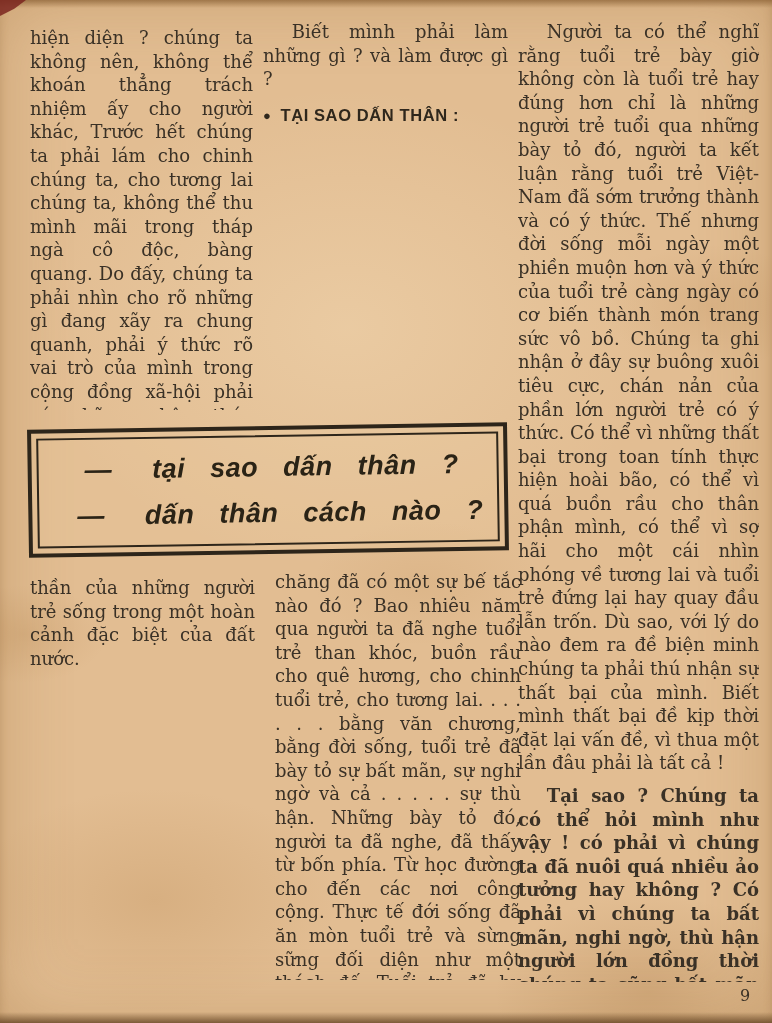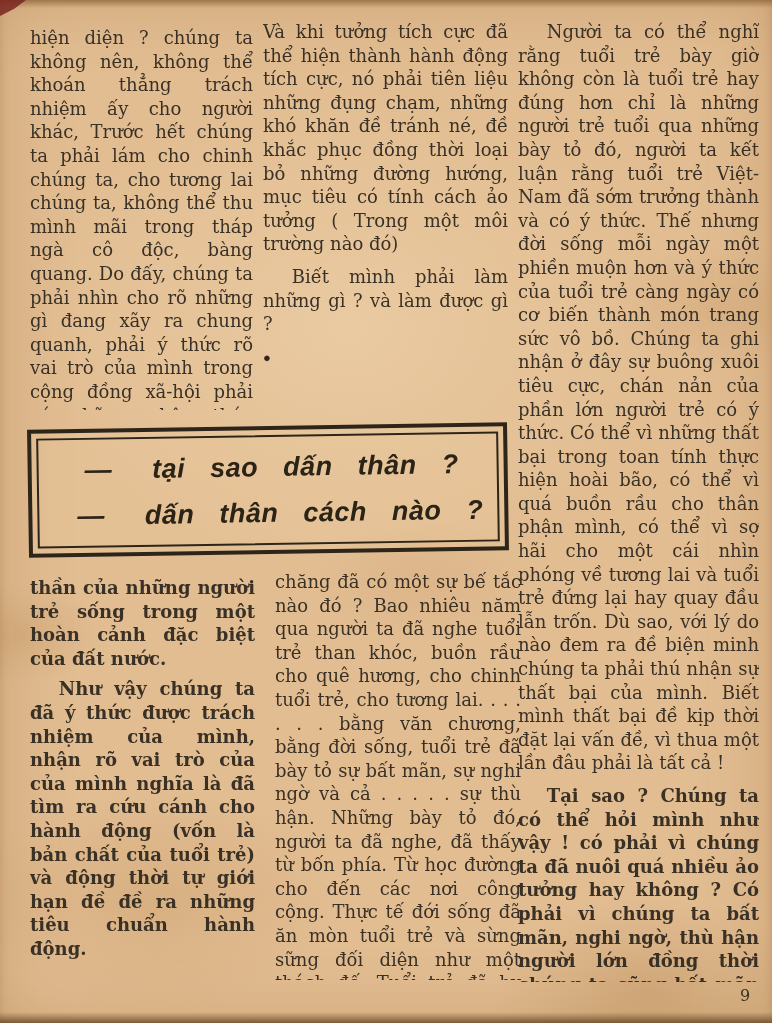--- a/index.html
+++ b/index.html
@@ -30,21 +30,21 @@
     opacity:.85;
   }
   .col{position:absolute;overflow:hidden;text-align:justify;}
   .col p{margin:0 0 9px 0;font-size:18px;line-height:23.6px;text-indent:1.6em;}
   .col p.cont{text-indent:0;}
   .col-left-top  {left:30px; top:26px; width:223px; height:384px;}
   .col-mid-top   {left:263px;top:20px; width:245px; height:392px;}
   .col-right     {left:518px;top:20px; width:241px; height:962px;}
   .col-right p + p{font-weight:bold;}
   .col-left-bot  {left:30px; top:576px;width:225px; height:404px;}
-  .col-left-bot p{margin-bottom:7px;font-weight:bold;}
+  .col-left-bot p{margin-bottom:7px;}
   .col-mid-bot   {left:275px;top:570px;width:246px; height:410px;}
   .section-heading{
     display:flex;align-items:center;gap:9px;
     margin:15px 0 13px 0;
     font-family:"Liberation Sans", sans-serif;
     font-weight:bold;font-size:16.5px;letter-spacing:.6px;
     color:#2f271c;white-space:nowrap;
   }
   .section-heading .bullet{font-size:13px;line-height:1;}
   .headline-box{
@@ -80,24 +80,24 @@
 
   <div class="edge top"></div>
   <div class="edge bottom"></div>
   <div class="corner-mark"></div>
 
   <div class="col col-left-top">
     <p class="cont">hiện diện ? chúng ta không nên, không thể khoán thẳng trách nhiệm ấy cho người khác, Trước hết chúng ta phải lám cho chinh chúng ta, cho tương lai chúng ta, không thể thu mình mãi trong tháp ngà cô độc, bàng quang. Do đấy, chúng ta phải nhìn cho rõ những gì đang xãy ra chung quanh, phải ý thức rõ vai trò của mình trong cộng đồng xã-hội phải có những nhận thức đúng đắn để bày tỏ những thái độ đứng đắn. Đó chính là tinh thần trách nhiệm, tinh</p>
   </div>
 
   <div class="col col-mid-top">
-    <p class="cont">Và khi tưởng tích cực đã thể hiện thành hành động tích cực, nó phải tiên liệu những đụng chạm, những khó khăn đề tránh né, đề khắc phục đồng thời loại bỏ những đường hướng, mục tiêu có tính cách ảo tưởng ( Trong một môi trường nào đó)</p>
     <p>Biết mình phải làm những gì ? và làm được gì ?</p>
     <div class="section-heading">
       <span class="bullet">●</span>
+      <span>TẠI SAO DẤN THÂN :</span>
     </div>
   </div>
 
   <div class="col col-right">
     <p>Người ta có thể nghĩ rằng tuổi trẻ bày giờ không còn là tuổi trẻ hay đúng hơn chỉ là những người trẻ tuổi qua những bày tỏ đó, người ta kết luận rằng tuổi trẻ Việt-Nam đã sớm trưởng thành và có ý thức. Thế nhưng đời sống mỗi ngày một phiền muộn hơn và ý thức của tuổi trẻ càng ngày có cơ biến thành món trang sức vô bồ. Chúng ta ghi nhận ở đây sự buông xuôi tiêu cực, chán nản của phần lớn người trẻ có ý thức. Có thể vì những thất bại trong toan tính thực hiện hoài bão, có thể vì quá buồn rầu cho thân phận mình, có thể vì sợ hãi cho một cái nhìn phóng về tương lai và tuổi trẻ đứng lại hay quay đầu lẫn trốn. Dù sao, với lý do nào đem ra đề biện minh chúng ta phải thú nhận sự thất bại của mình. Biết mình thất bại đề kịp thời đặt lại vấn đề, vì thua một lần đâu phải là tất cả !</p>
     <p>Tại sao ? Chúng ta có thể hỏi mình như vậy ! có phải vì chúng ta đã nuôi quá nhiều ảo tưởng hay không ? Có phải vì chúng ta bất mãn, nghi ngờ, thù hận người lớn đồng thời chúng ta cũng bất mãn chinh mình và nghi ngờ, thù hận lẫn nhau ? Tuổi trẻ chúng ta ở đất nước này, cùng mang trên vai một định mệnh, cùng bước chung một con đường,</p>
   </div>
 
   <div class="headline-box">
     <div class="headline-inner">
@@ -105,21 +105,20 @@
         <span class="dash">—</span><span>tại sao dấn thân ?</span>
       </div>
       <div class="box-line line2">
         <span class="dash">—</span><span>dấn thân cách nào ?</span>
       </div>
     </div>
   </div>
 
   <div class="col col-left-bot">
     <p class="cont">thần của những người trẻ sống trong một hoàn cảnh đặc biệt của đất nước.</p>
-    <p>Như vậy chúng ta đã ý thức được trách nhiệm của mình, nhận rõ vai trò của của mình nghĩa là đã tìm ra cứu cánh cho hành động (vốn là bản chất của tuổi trẻ) và động thời tự giới hạn đề đề ra những tiêu chuẩn hành động.</p>
   </div>
 
   <div class="col col-mid-bot">
     <p class="cont">chăng đã có một sự bế tắc nào đó ? Bao nhiêu năm qua người ta đã nghe tuổi trẻ than khóc, buồn rầu cho quê hương, cho chinh tuổi trẻ, cho tương lai. . . . . . . bằng văn chương, bằng đời sống, tuổi trẻ đã bày tỏ sự bất mãn, sự nghi ngờ và cả . . . . . sự thù hận. Những bày tỏ đó, người ta đã nghe, đã thấy từ bốn phía. Từ học đường cho đến các nơi công cộng. Thực tế đới sống đã ăn mòn tuổi trẻ và sừng sững đối diện như một thách đố. Tuổi trẻ đã hy sinh và mất mát.</p>
   </div>
 
   <div class="page-number">9</div>
 
 </div>
 

